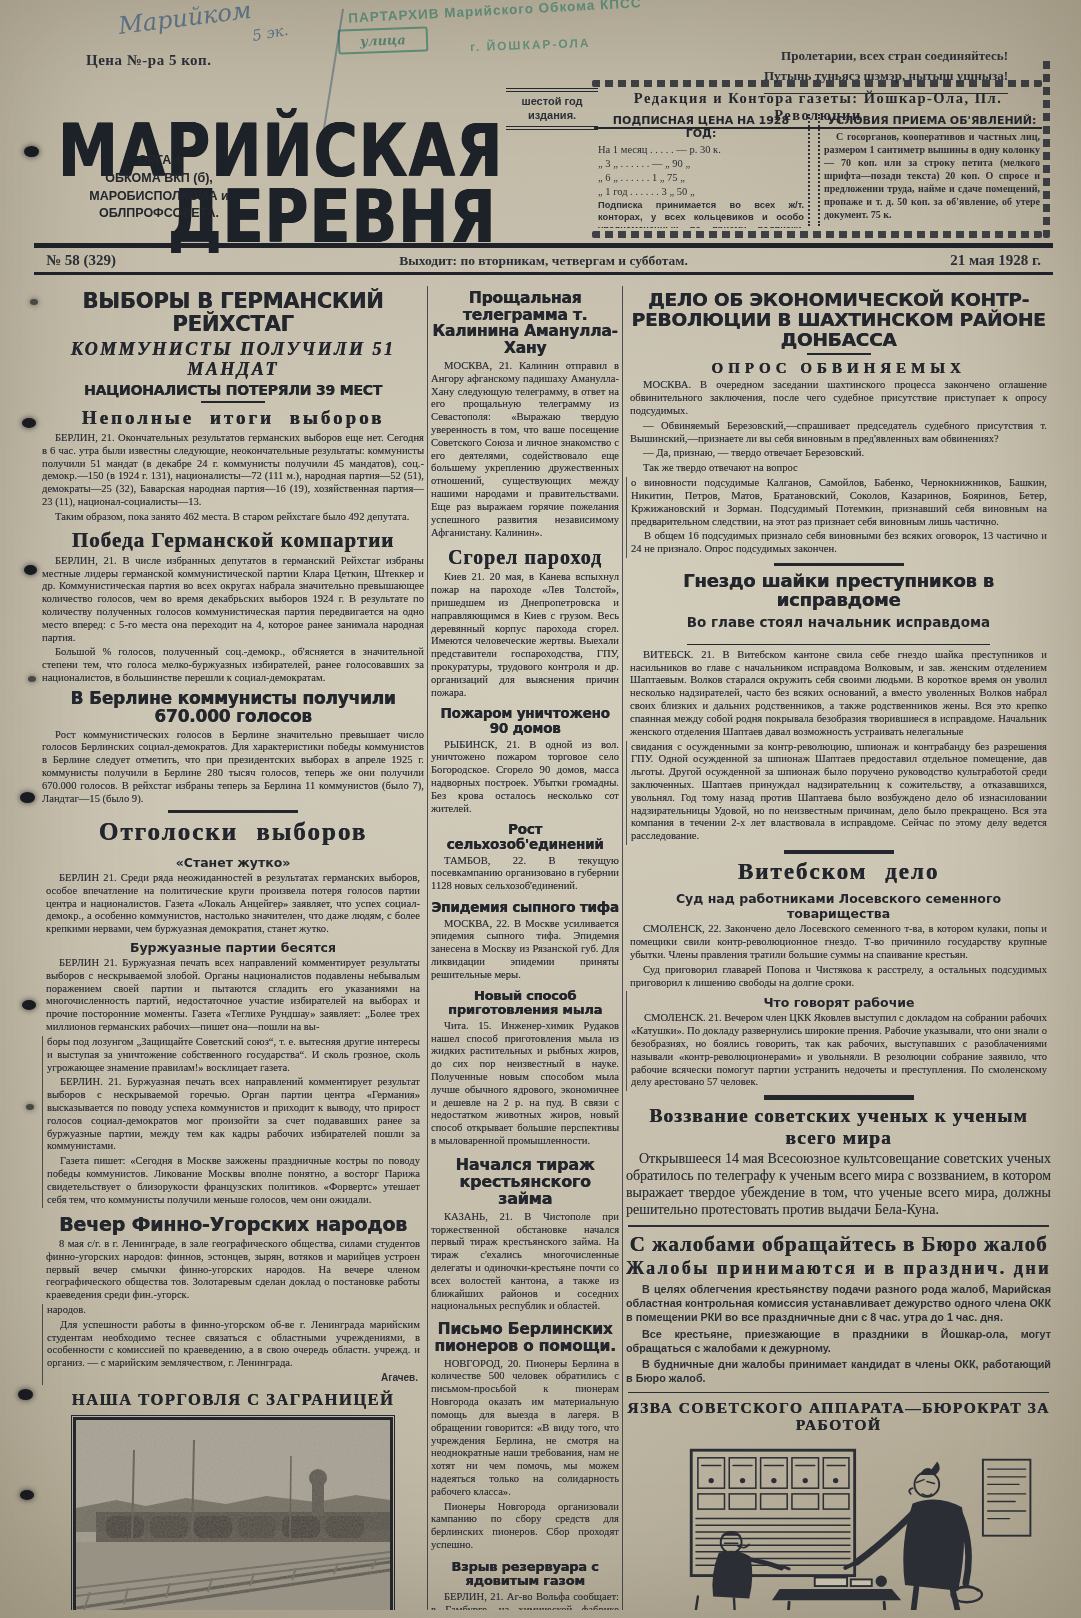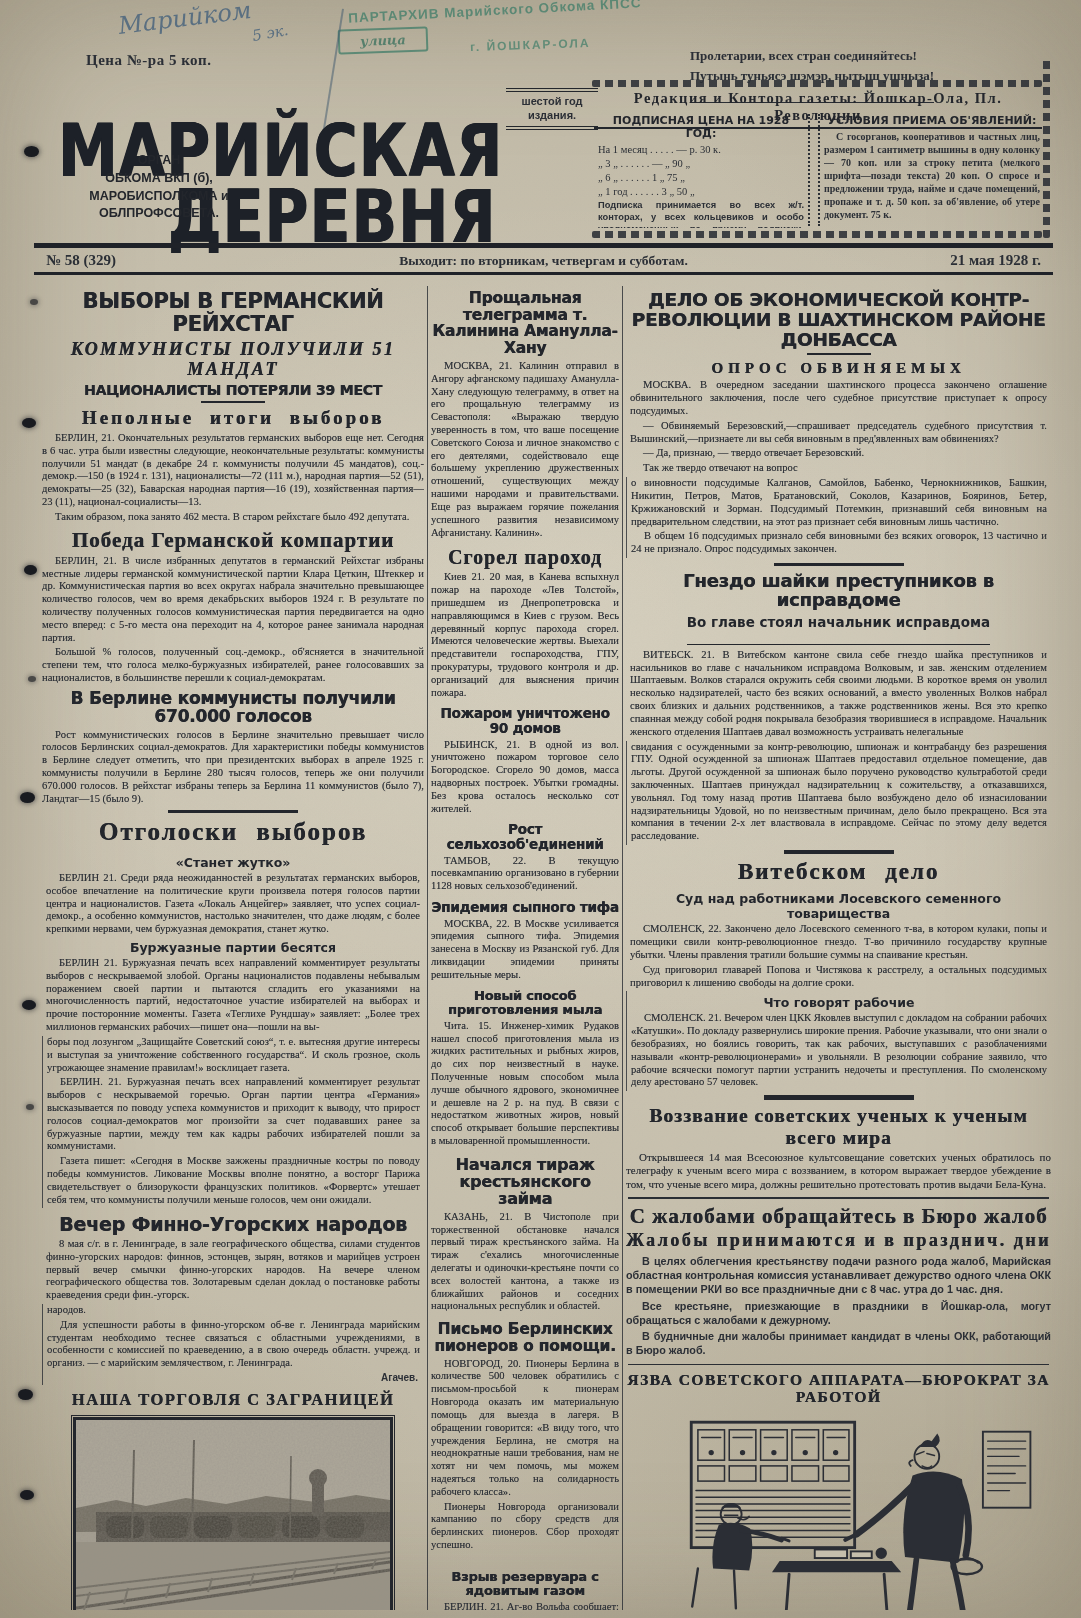--- a/index.html
+++ b/index.html
@@ -32,22 +32,22 @@
   .price{position:absolute;left:86px;top:52px;font:bold 15px "Liberation Serif",serif;letter-spacing:.5px;}
   .title{position:absolute;font-family:"DejaVu Sans",sans-serif;font-weight:900;color:#1d2128;
     transform:scaleY(1.22);transform-origin:top left;line-height:1;letter-spacing:1px;
     text-shadow:.7px 0 0 currentColor,-.4px 0 0 currentColor;}
   .t1{left:58px;top:74px;font-size:60px;}
   .t2{left:168px;top:140px;font-size:60px;}
   .edition{position:absolute;left:506px;top:88px;width:92px;text-align:center;
     font:bold 11px "Liberation Sans",sans-serif;border-top:4px double #23262c;border-bottom:4px double #23262c;padding:3px 0;line-height:1.25;}
   .organ{position:absolute;left:62px;top:152px;width:194px;text-align:center;
     font:bold 12.5px "Liberation Sans",sans-serif;line-height:1.42;color:#23262c;}
-  .slogans{position:absolute;left:690px;top:46px;width:318px;text-align:left;font:bold 13px "Liberation Serif",serif;line-height:1.5;}
-  .slogans .m{display:inline-block;border-bottom:1.5px solid #2a2e34;padding-bottom:17px;}
+  .slogans{position:absolute;left:690px;top:46px;width:318px;text-align:right;font:bold 13px "Liberation Serif",serif;line-height:1.5;}
+  .slogans .m{display:inline-block;border-bottom:1.5px solid #2a2e34;padding-bottom:8px;}
   .chain{position:absolute;height:7px;background:repeating-linear-gradient(90deg,#262a31 0 8px,transparent 8px 13px);opacity:.85;border-radius:2px;}
   .chain-v{position:absolute;width:7px;background:repeating-linear-gradient(0deg,#262a31 0 8px,transparent 8px 13px);opacity:.85;border-radius:2px;}
   .address{position:absolute;left:594px;top:90px;width:448px;text-align:center;
     font:bold 14.5px "Liberation Serif",serif;letter-spacing:1.5px;border-bottom:2px solid #23262c;padding-bottom:3px;color:#23262c;}
   .hbox{position:absolute;top:114px;height:114px;overflow:hidden;}
   .sub-box{left:598px;width:206px;}
   .ads-box{left:824px;width:216px;}
   .box-divider{position:absolute;left:808px;top:114px;height:112px;width:8px;
     border-left:2px dotted #2a2e34;border-right:2px dotted #2a2e34;}
   .box-title{font:bold 11px "DejaVu Sans",sans-serif;text-align:center;margin:0 0 3px;color:#23262c;}
@@ -316,21 +316,21 @@
         <p class="p">КАЗАНЬ, 21. В Чистополе при торжественной обстановке начался первый тираж крестьянского займа. На тираж с'ехались многочисленные делегаты и одиночки-крестьяне почти со всех волостей кантона, а также из ближайших районов и соседних национальных республик и областей.</p>
       </article>
 
       <article>
         <h3 class="hl-sans" style="font-size:15.5px;margin-top:8px;">Письмо Берлинских пионеров о помощи.</h3>
         <p class="p">НОВГОРОД, 20. Пионеры Берлина в количестве 500 человек обратились с письмом-просьбой к пионерам Новгорода оказать им материальную помощь для выезда в лагеря. В обращении говорится: «В виду того, что учреждения Берлина, не смотря на неоднократные наши требования, нам не хотят ни чем помочь, мы можем надеяться только на солидарность рабочего класса».</p>
         <p class="p">Пионеры Новгорода организовали кампанию по сбору средств для берлинских пионеров. Сбор проходят успешно.</p>
       </article>
 
       <article>
-        <h3 class="hl-sans" style="font-size:13px;margin-top:18px;">Взрыв резервуара с ядовитым газом</h3>
+        <h3 class="hl-sans" style="font-size:13px;margin-top:8px;">Взрыв резервуара с ядовитым газом</h3>
         <p class="p">БЕРЛИН, 21. Аг-во Вольфа сообщает: в Гамбурге, на химической фабрике фирмы Штольценберг взорвался резервуар с ядовитым газом, вместимостью 11 куб. метров. На соседних улицах прохожие начали падать без сознания. Населением овладела паника. Из отравленных трое уже умерло. Из пострадавших многие находятся в опасности.</p>
       </article>
     </section>
 
     <div class="vr"></div>
 
     <section class="col col-right">
 
       <article>
         <h2 class="hl-sans" style="font-size:18.5px;">ДЕЛО ОБ ЭКОНОМИЧЕСКОЙ КОНТР-РЕВОЛЮЦИИ В ШАХТИНСКОМ РАЙОНЕ ДОНБАССА</h2>
@@ -379,21 +379,21 @@
             <div class="subh">Что говорят рабочие</div>
             <p class="p">СМОЛЕНСК. 21. Вечером член ЦКК Яковлев выступил с докладом на собрании рабочих «Катушки». По докладу развернулись широкие прения. Рабочие указывали, что они знали о безобразиях, но боялись говорить, так как рабочих, выступавших с разоблачениями называли «контр-революционерами» и увольняли. В резолюции собрание заявило, что рабочие всячески помогут партии устранить недочеты и преступления. По смоленскому делу арестовано 57 человек.</p>
           </div>
         </div>
       </article>
 
       <div class="rule-mid" style="border-top-width:5px;width:150px;margin:4px auto;"></div>
 
       <article>
         <h2 class="hl-serif" style="font-size:19.5px;letter-spacing:1px;">Воззвание советских ученых к ученым всего мира</h2>
-        <p class="p" style="font-size:11px;">Открывшееся 14 мая Всесоюзное культсовещание советских ученых обратилось по телеграфу к ученым всего мира с воззванием, в котором выражает твердое убеждение в том, что ученые всего мира, должны решительно протестовать против выдачи Бела-Куна.</p>
+        <p class="p" style="font-size:14px;">Открывшееся 14 мая Всесоюзное культсовещание советских ученых обратилось по телеграфу к ученым всего мира с воззванием, в котором выражает твердое убеждение в том, что ученые всего мира, должны решительно протестовать против выдачи Бела-Куна.</p>
       </article>
 
       <div class="hrule" style="border-top-width:2.5px;"></div>
 
       <article>
         <h2 class="hl-serif" style="font-size:21px;letter-spacing:1px;">С жалобами обращайтесь в Бюро жалоб</h2>
         <h3 class="hl-serif" style="font-size:18px;font-weight:600;letter-spacing:2.5px;margin-top:0;">Жалобы принимаются и в празднич. дни</h3>
         <p class="bold-p">В целях облегчения крестьянству подачи разного рода жалоб, Марийская областная контрольная комиссия устанавливает дежурство одного члена ОКК в помещении РКИ во все праздничные дни с 8 час. утра до 1 час. дня.</p>
         <p class="bold-p">Все крестьяне, приезжающие в праздники в Йошкар-ола, могут обращаться с жалобами к дежурному.</p>
         <p class="bold-p">В будничные дни жалобы принимает кандидат в члены ОКК, работающий в Бюро жалоб.</p>

